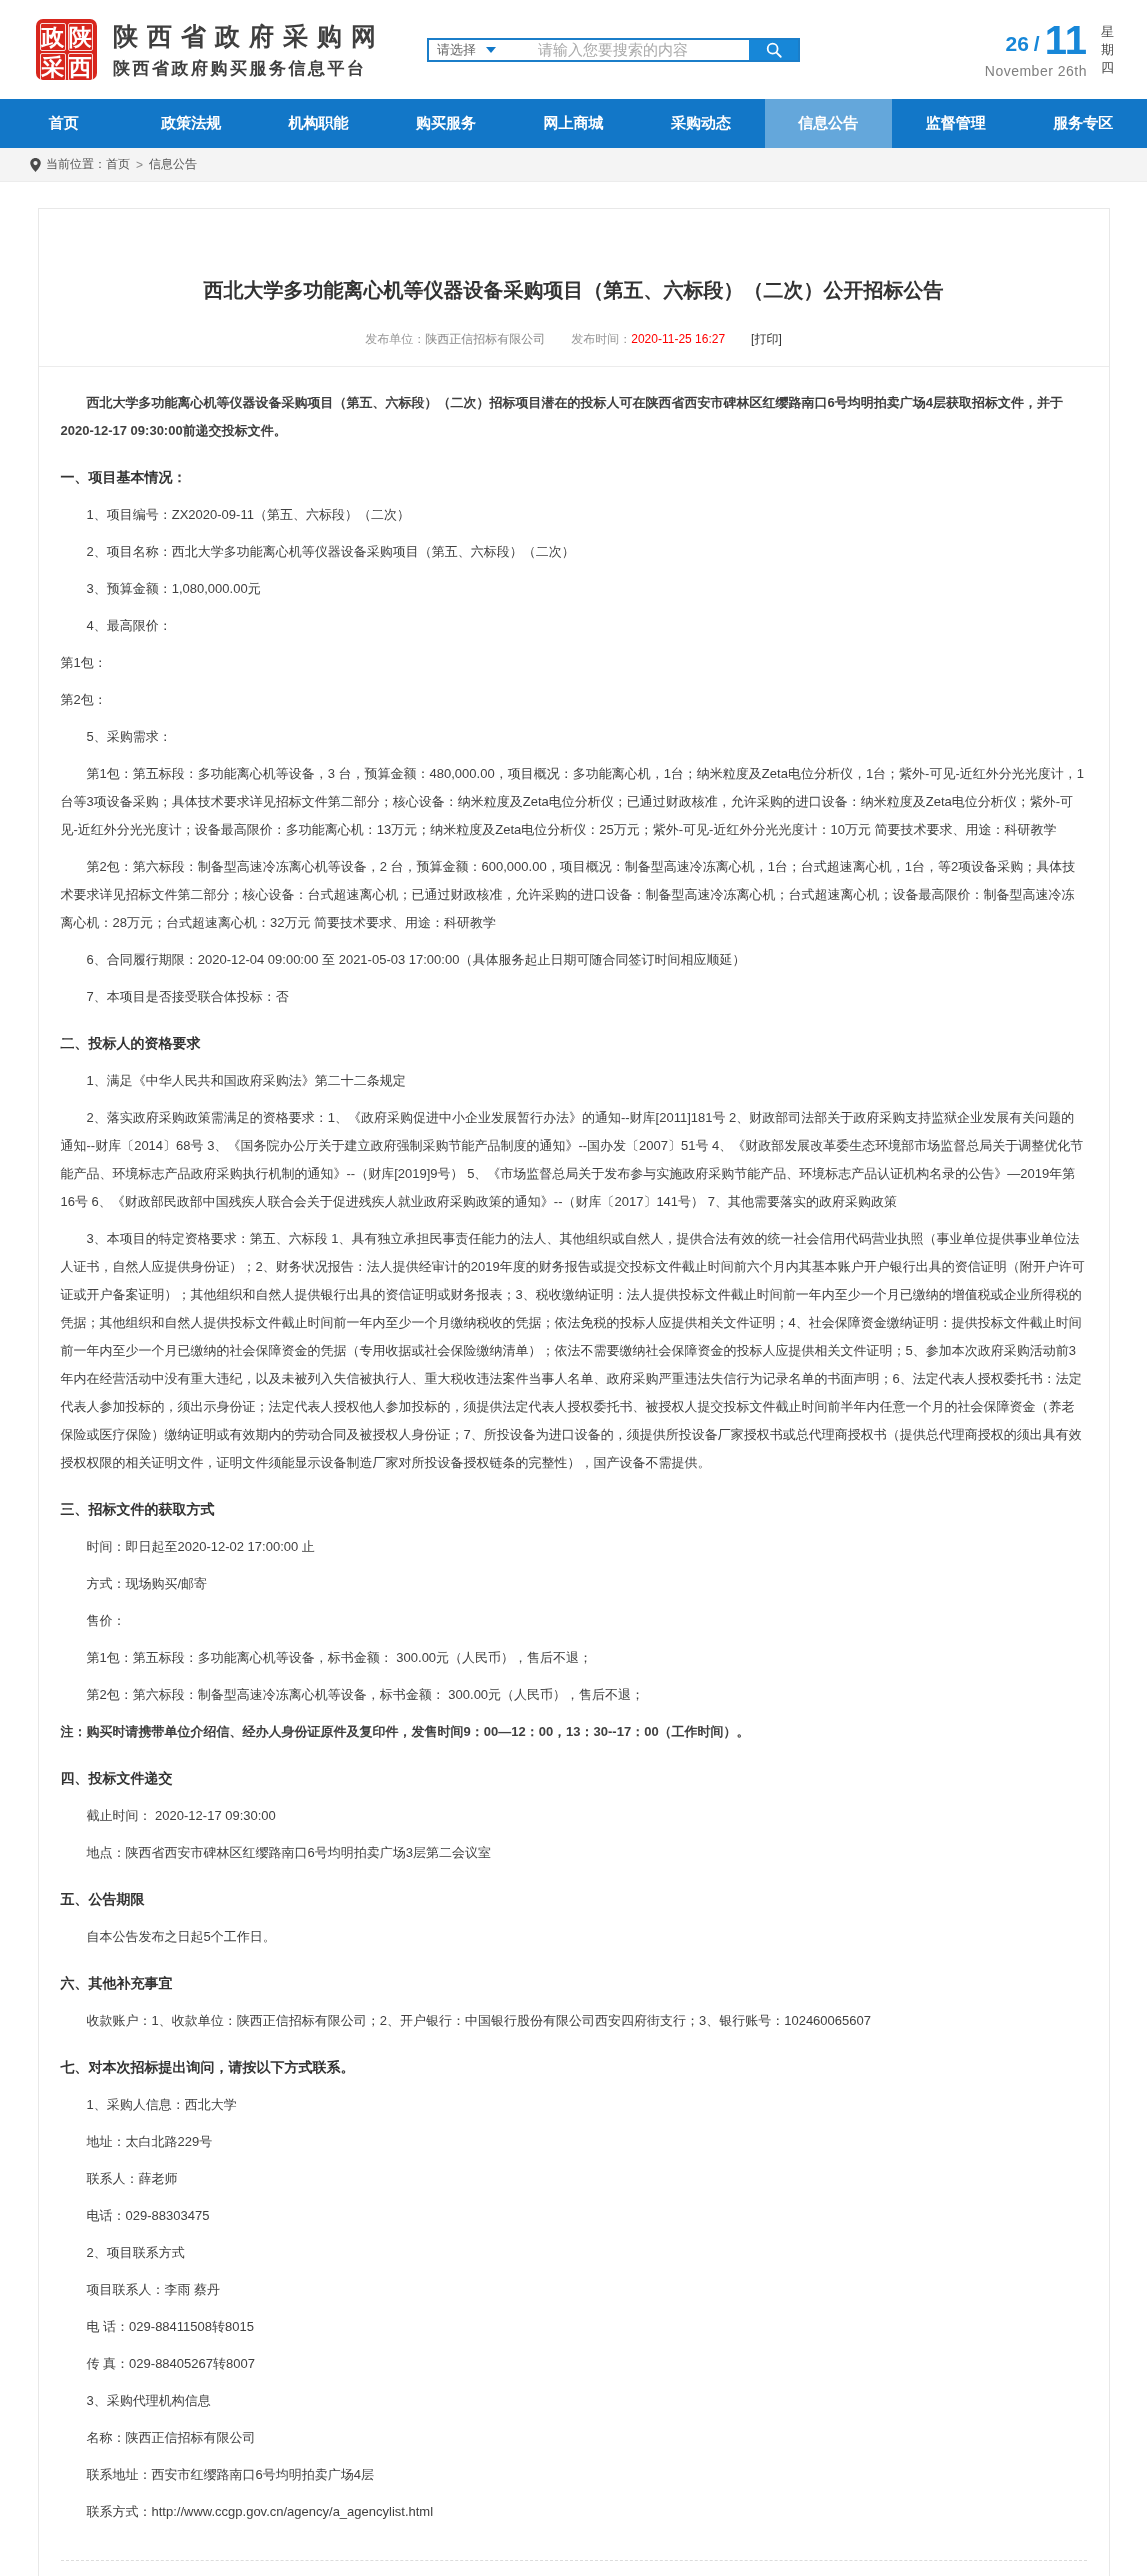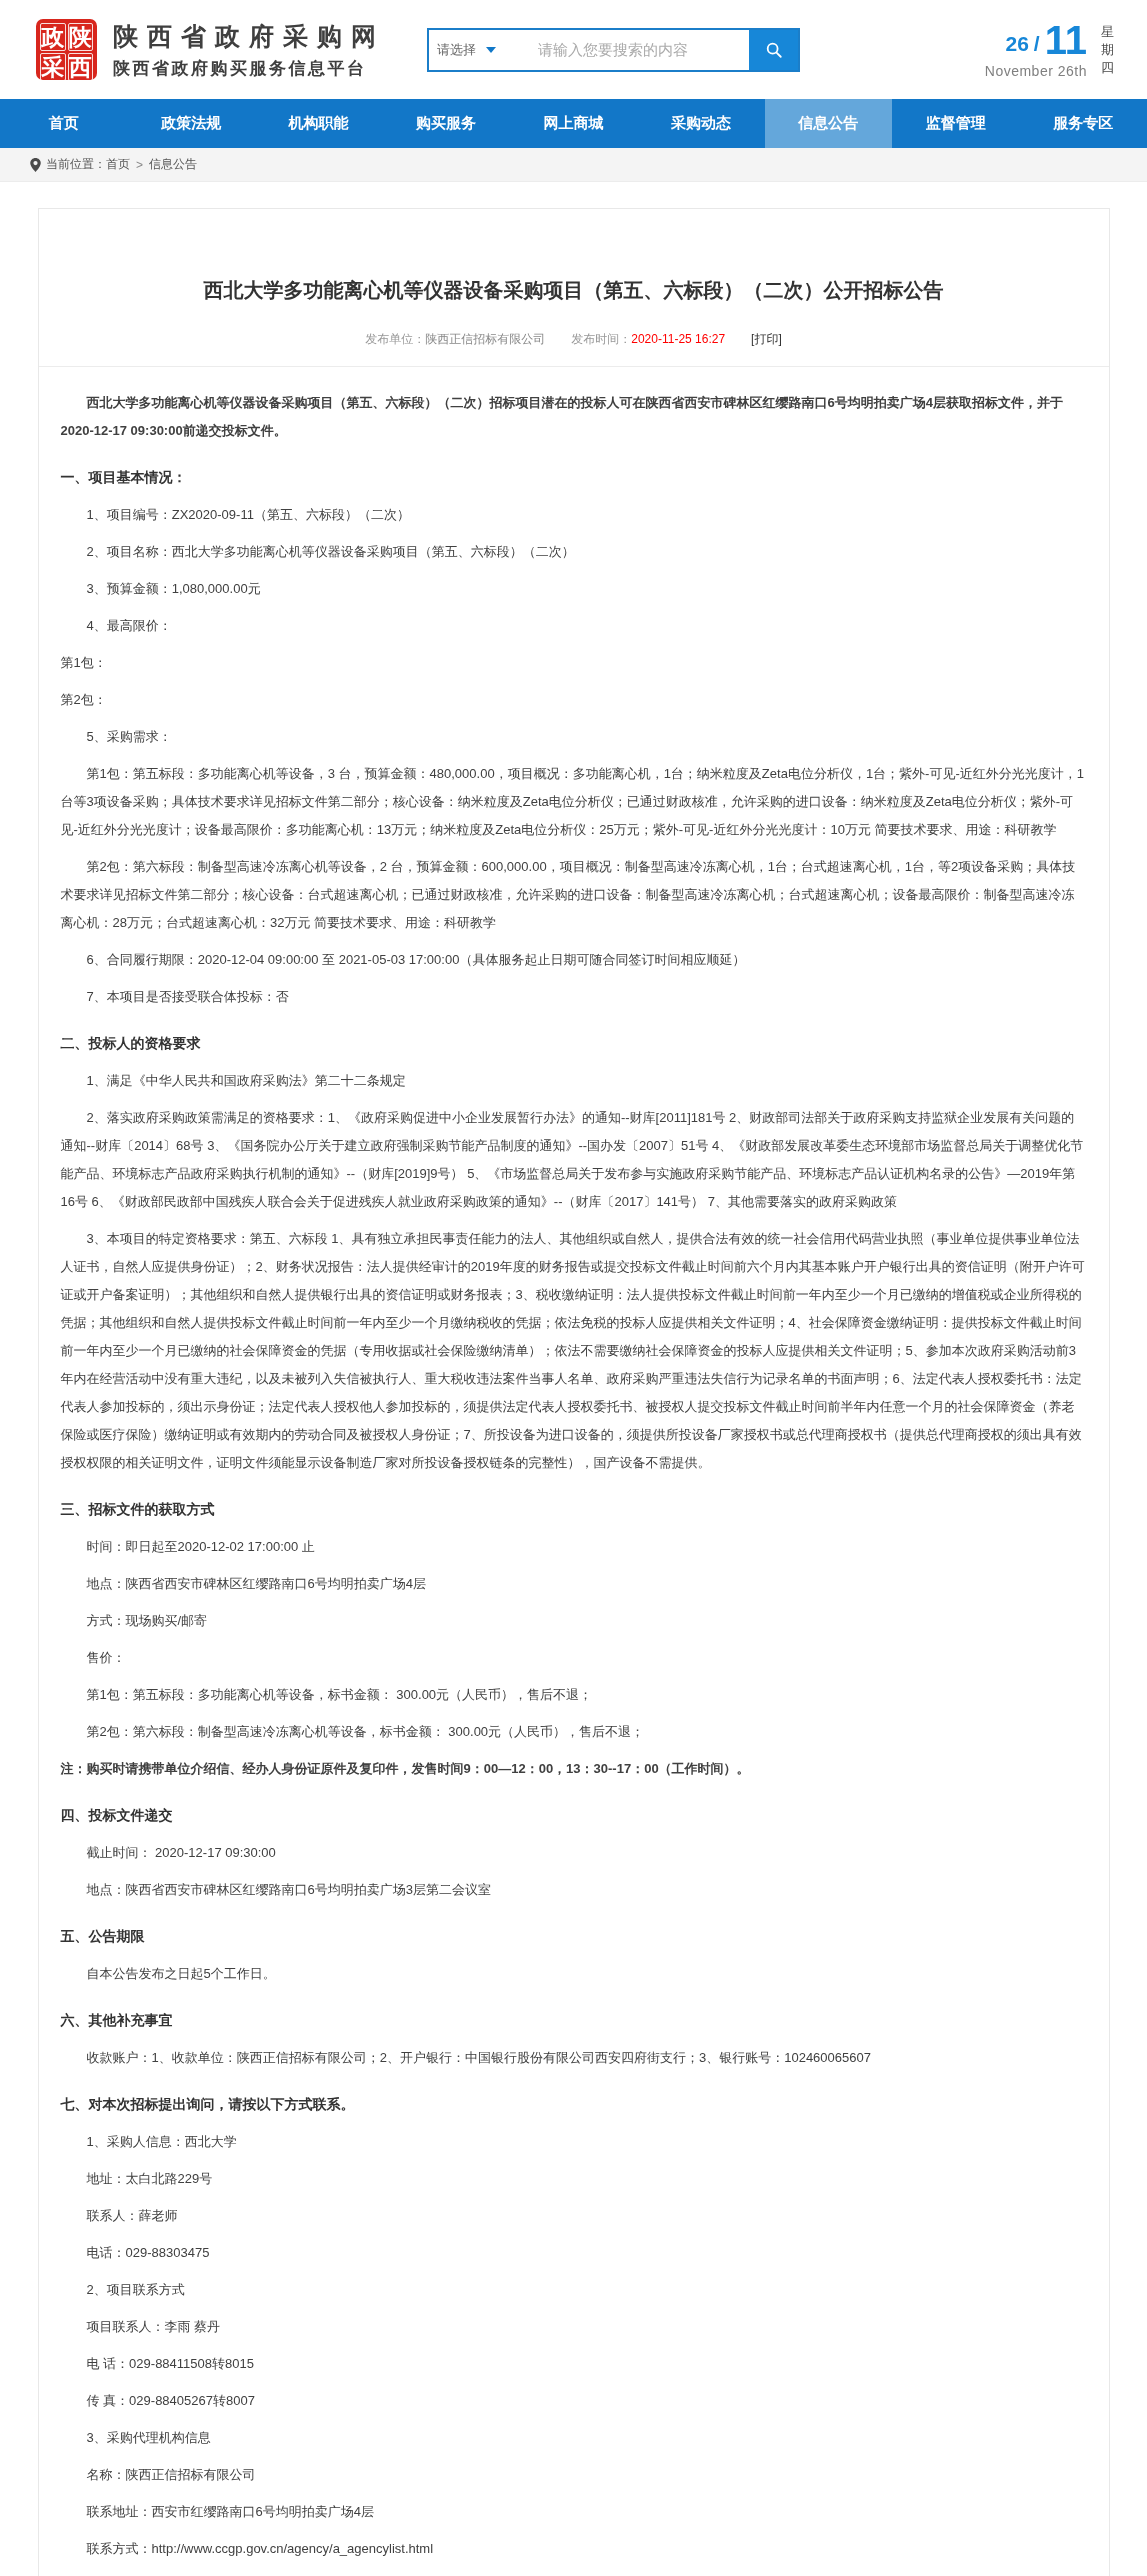--- a/index.html
+++ b/index.html
@@ -7,21 +7,21 @@
 
   
   .topbar { height:99px; display:flex; align-items:center; padding:0 30px 0 36px; background:#fff; }
   .logo-group { display:flex; align-items:center; }
   .seal { width:61px; height:61px; background:#d8261d; border-radius:7px; display:grid; grid-template-columns:1fr 1fr; grid-template-rows:1fr 1fr; padding:4px; gap:2px; }
   .seal span { color:#fff; font-weight:bold; font-size:23px; line-height:26px; text-align:center; border:1px solid rgba(255,255,255,.85); border-radius:2px; }
   .site-titles { margin-left:16px; }
   .site-title { font-size:25px; font-weight:bold; color:#3f3f3f; letter-spacing:9px; }
   .site-subtitle { font-size:17px; font-weight:bold; color:#3f3f3f; letter-spacing:2.5px; margin-top:4px; }
 
-  .search-group { display:flex; margin-left:42px; border:2px solid #1b7ec9; height:44px; align-items:stretch; }
+  .search-group { display:flex; margin-left:42px; border:2px solid #1b7ec9; height:24px; align-items:stretch; }
   .search-select { width:89px; display:flex; align-items:center; padding:0 8px; font-size:13px; color:#666; cursor:pointer; }
   .caret { width:0; height:0; border-left:5px solid transparent; border-right:5px solid transparent; border-top:6px solid #1178c8; margin-left:10px; }
   .search-input { width:219px; border:none; outline:none; font-size:15px; color:#701a75; padding:0 8px; font-family:inherit;margin-left:12px; }
   .search-input::placeholder { color:#aaa; }
   .search-btn { width:49px; background:#1787d8; border:none; display:flex; align-items:center; justify-content:center; cursor:pointer; }
 
   .date-widget { margin-left:auto; display:flex; align-items:flex-start; }
   .date-nums { text-align:center; }
   .date-row { display:flex; align-items:flex-end; justify-content:flex-end; color:#1787d8; font-weight:bold; }
   .date-day { font-size:21px; line-height:30px; }
@@ -151,21 +151,20 @@
       <p class="para indent">第1包：第五标段：多功能离心机等设备，3 台，预算金额：480,000.00，项目概况：多功能离心机，1台；纳米粒度及Zeta电位分析仪，1台；紫外-可见-近红外分光光度计，1台等3项设备采购；具体技术要求详见招标文件第二部分；核心设备：纳米粒度及Zeta电位分析仪；已通过财政核准，允许采购的进口设备：纳米粒度及Zeta电位分析仪；紫外-可见-近红外分光光度计；设备最高限价：多功能离心机：13万元；纳米粒度及Zeta电位分析仪：25万元；紫外-可见-近红外分光光度计：10万元 简要技术要求、用途：科研教学</p>
       <p class="para indent">第2包：第六标段：制备型高速冷冻离心机等设备，2 台，预算金额：600,000.00，项目概况：制备型高速冷冻离心机，1台；台式超速离心机，1台，等2项设备采购；具体技术要求详见招标文件第二部分；核心设备：台式超速离心机；已通过财政核准，允许采购的进口设备：制备型高速冷冻离心机；台式超速离心机；设备最高限价：制备型高速冷冻离心机：28万元；台式超速离心机：32万元 简要技术要求、用途：科研教学</p>
       <p class="para indent">6、合同履行期限：2020-12-04 09:00:00 至 2021-05-03 17:00:00（具体服务起止日期可随合同签订时间相应顺延）</p>
       <p class="para indent">7、本项目是否接受联合体投标：否</p>
       <p class="para section">二、投标人的资格要求</p>
       <p class="para indent">1、满足《中华人民共和国政府采购法》第二十二条规定</p>
       <p class="para indent">2、落实政府采购政策需满足的资格要求：1、《政府采购促进中小企业发展暂行办法》的通知--财库[2011]181号 2、财政部司法部关于政府采购支持监狱企业发展有关问题的通知--财库〔2014〕68号 3、《国务院办公厅关于建立政府强制采购节能产品制度的通知》--国办发〔2007〕51号 4、《财政部发展改革委生态环境部市场监督总局关于调整优化节能产品、环境标志产品政府采购执行机制的通知》--（财库[2019]9号） 5、《市场监督总局关于发布参与实施政府采购节能产品、环境标志产品认证机构名录的公告》—2019年第16号 6、《财政部民政部中国残疾人联合会关于促进残疾人就业政府采购政策的通知》--（财库〔2017〕141号） 7、其他需要落实的政府采购政策</p>
       <p class="para indent">3、本项目的特定资格要求：第五、六标段 1、具有独立承担民事责任能力的法人、其他组织或自然人，提供合法有效的统一社会信用代码营业执照（事业单位提供事业单位法人证书，自然人应提供身份证）；2、财务状况报告：法人提供经审计的2019年度的财务报告或提交投标文件截止时间前六个月内其基本账户开户银行出具的资信证明（附开户许可证或开户备案证明）；其他组织和自然人提供银行出具的资信证明或财务报表；3、税收缴纳证明：法人提供投标文件截止时间前一年内至少一个月已缴纳的增值税或企业所得税的凭据；其他组织和自然人提供投标文件截止时间前一年内至少一个月缴纳税收的凭据；依法免税的投标人应提供相关文件证明；4、社会保障资金缴纳证明：提供投标文件截止时间前一年内至少一个月已缴纳的社会保障资金的凭据（专用收据或社会保险缴纳清单）；依法不需要缴纳社会保障资金的投标人应提供相关文件证明；5、参加本次政府采购活动前3年内在经营活动中没有重大违纪，以及未被列入失信被执行人、重大税收违法案件当事人名单、政府采购严重违法失信行为记录名单的书面声明；6、法定代表人授权委托书：法定代表人参加投标的，须出示身份证；法定代表人授权他人参加投标的，须提供法定代表人授权委托书、被授权人提交投标文件截止时间前半年内任意一个月的社会保障资金（养老保险或医疗保险）缴纳证明或有效期内的劳动合同及被授权人身份证；7、所投设备为进口设备的，须提供所投设备厂家授权书或总代理商授权书（提供总代理商授权的须出具有效授权权限的相关证明文件，证明文件须能显示设备制造厂家对所投设备授权链条的完整性），国产设备不需提供。</p>
       <p class="para section">三、招标文件的获取方式</p>
       <p class="para indent">时间：即日起至2020-12-02 17:00:00 止</p>
-      <p class="para indent">地点：陕西省西安市碑林区红缨路南口6号均明拍卖广场4层</p>
       <p class="para indent">方式：现场购买/邮寄</p>
       <p class="para indent">售价：</p>
       <p class="para indent">第1包：第五标段：多功能离心机等设备，标书金额： 300.00元（人民币），售后不退；</p>
       <p class="para indent">第2包：第六标段：制备型高速冷冻离心机等设备，标书金额： 300.00元（人民币），售后不退；</p>
       <p class="para note">注：购买时请携带单位介绍信、经办人身份证原件及复印件，发售时间9：00—12：00，13：30--17：00（工作时间）。</p>
       <p class="para section">四、投标文件递交</p>
       <p class="para indent">截止时间： 2020-12-17 09:30:00</p>
       <p class="para indent">地点：陕西省西安市碑林区红缨路南口6号均明拍卖广场3层第二会议室</p>
       <p class="para section">五、公告期限</p>
       <p class="para indent">自本公告发布之日起5个工作日。</p>

